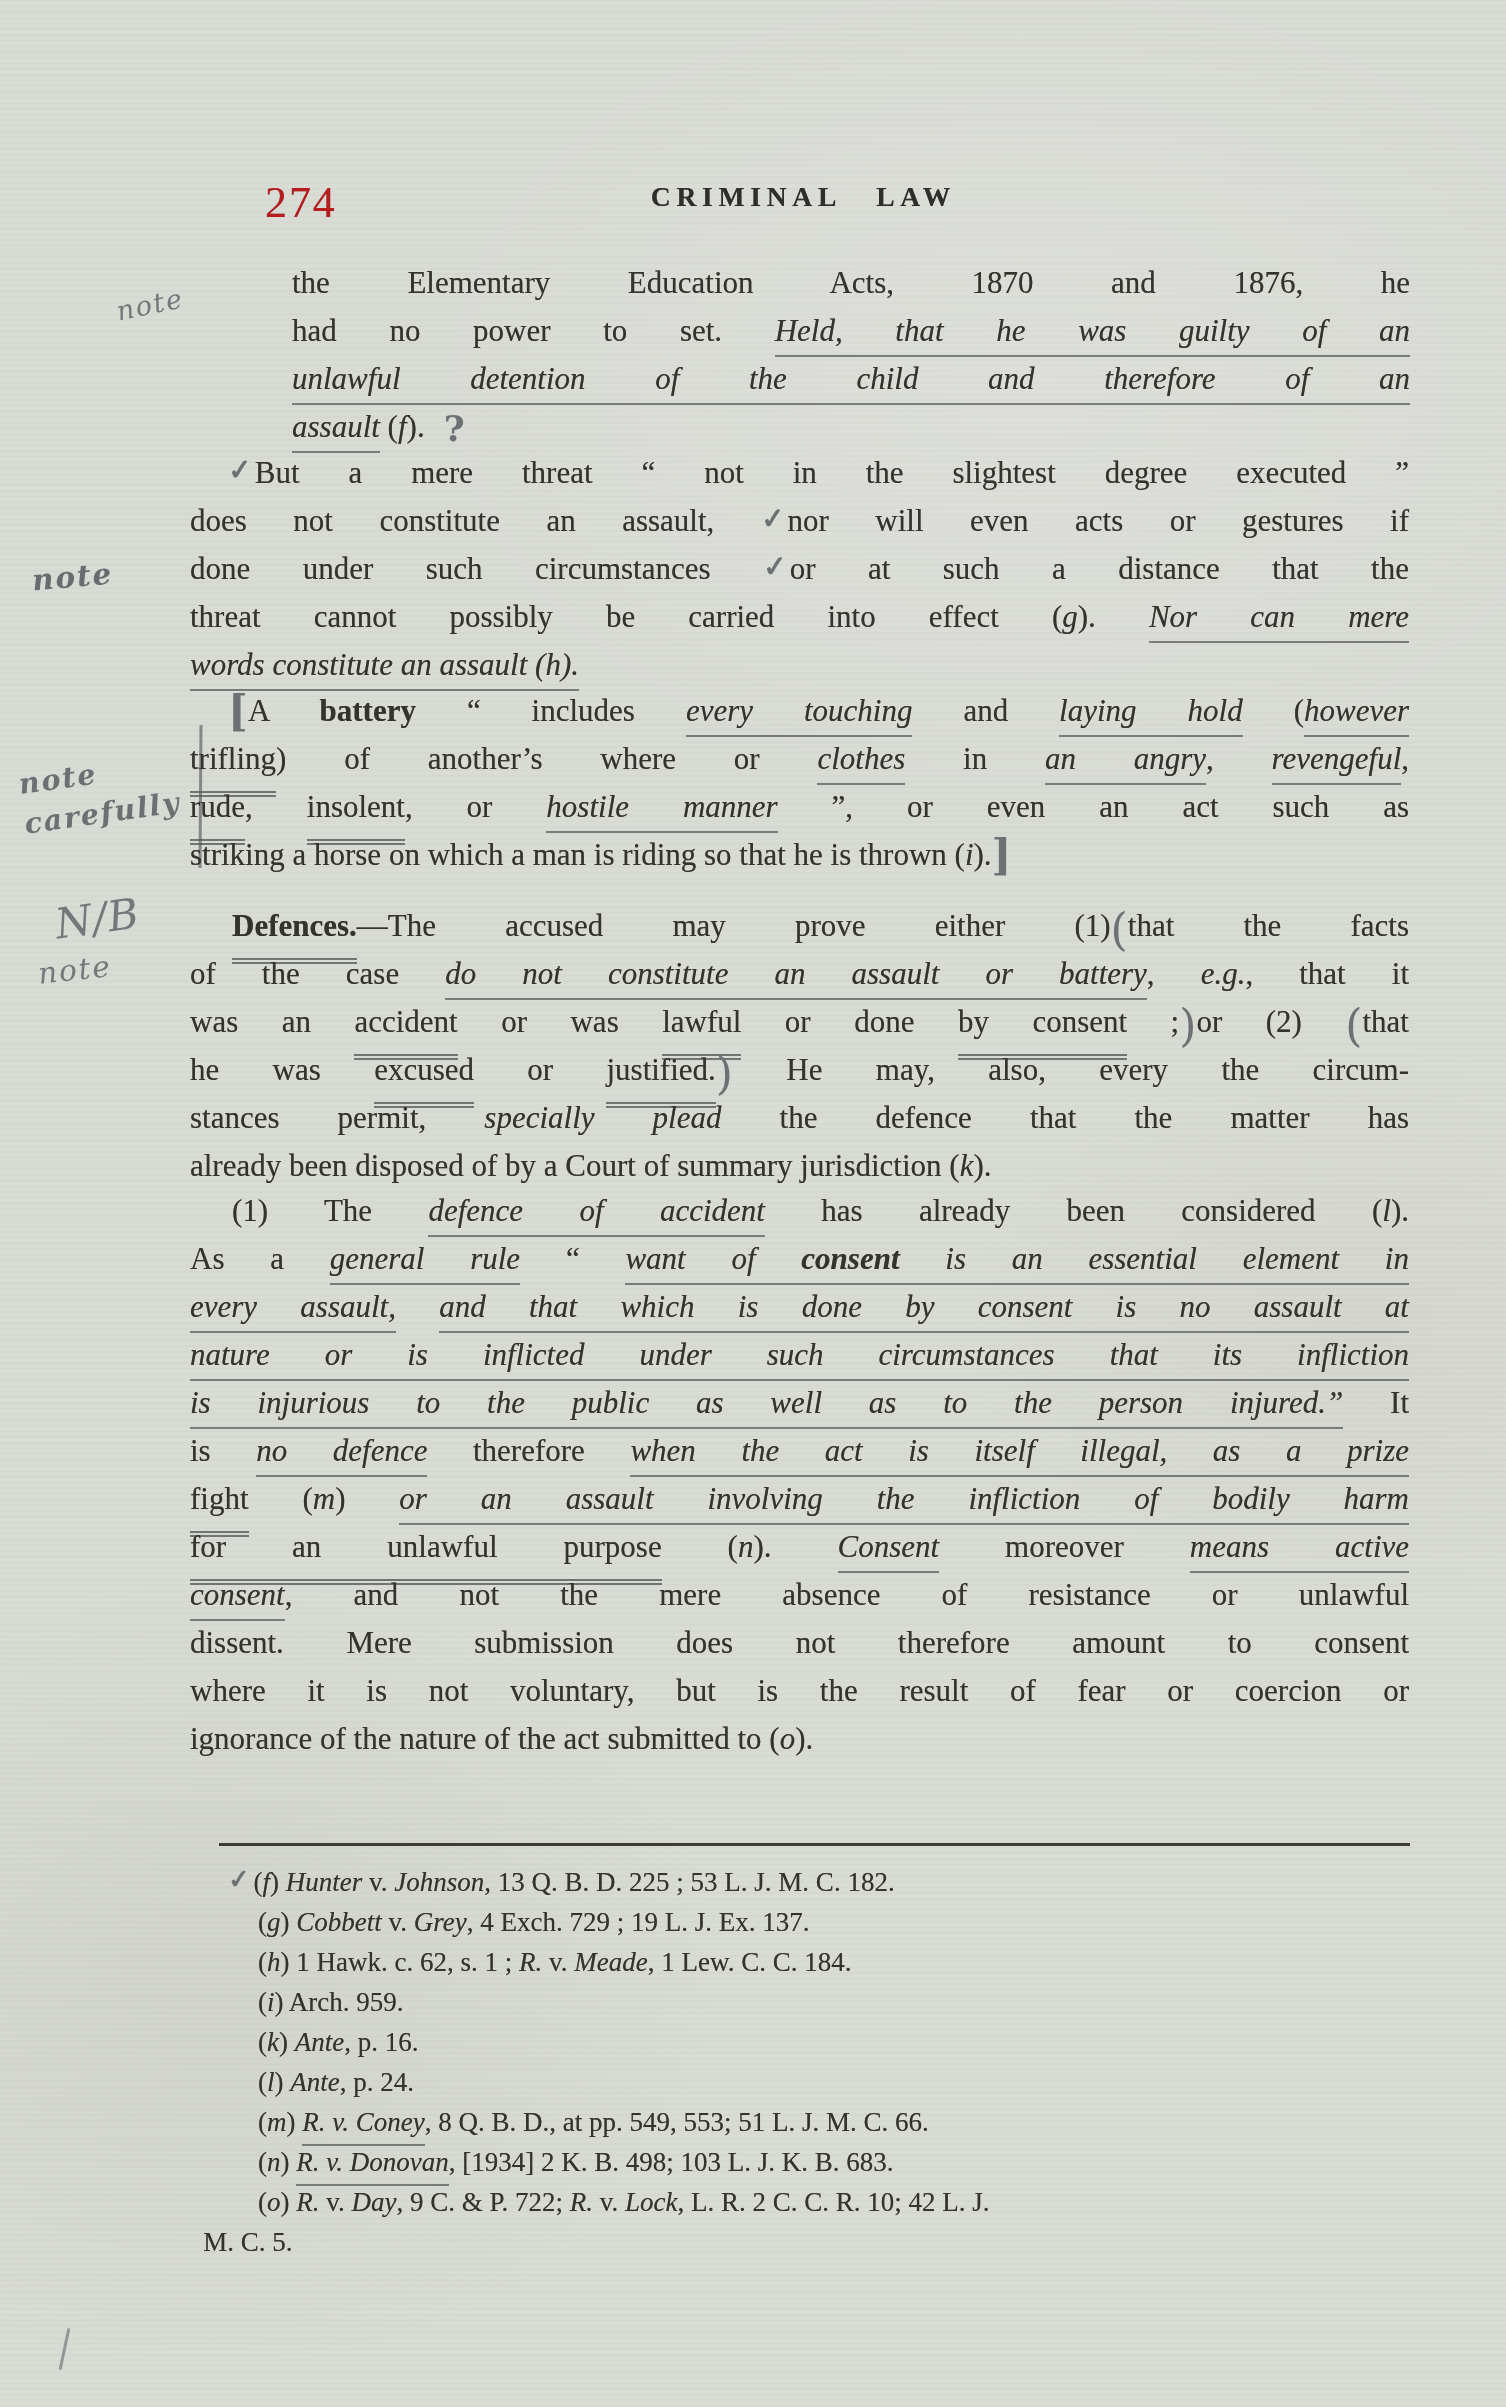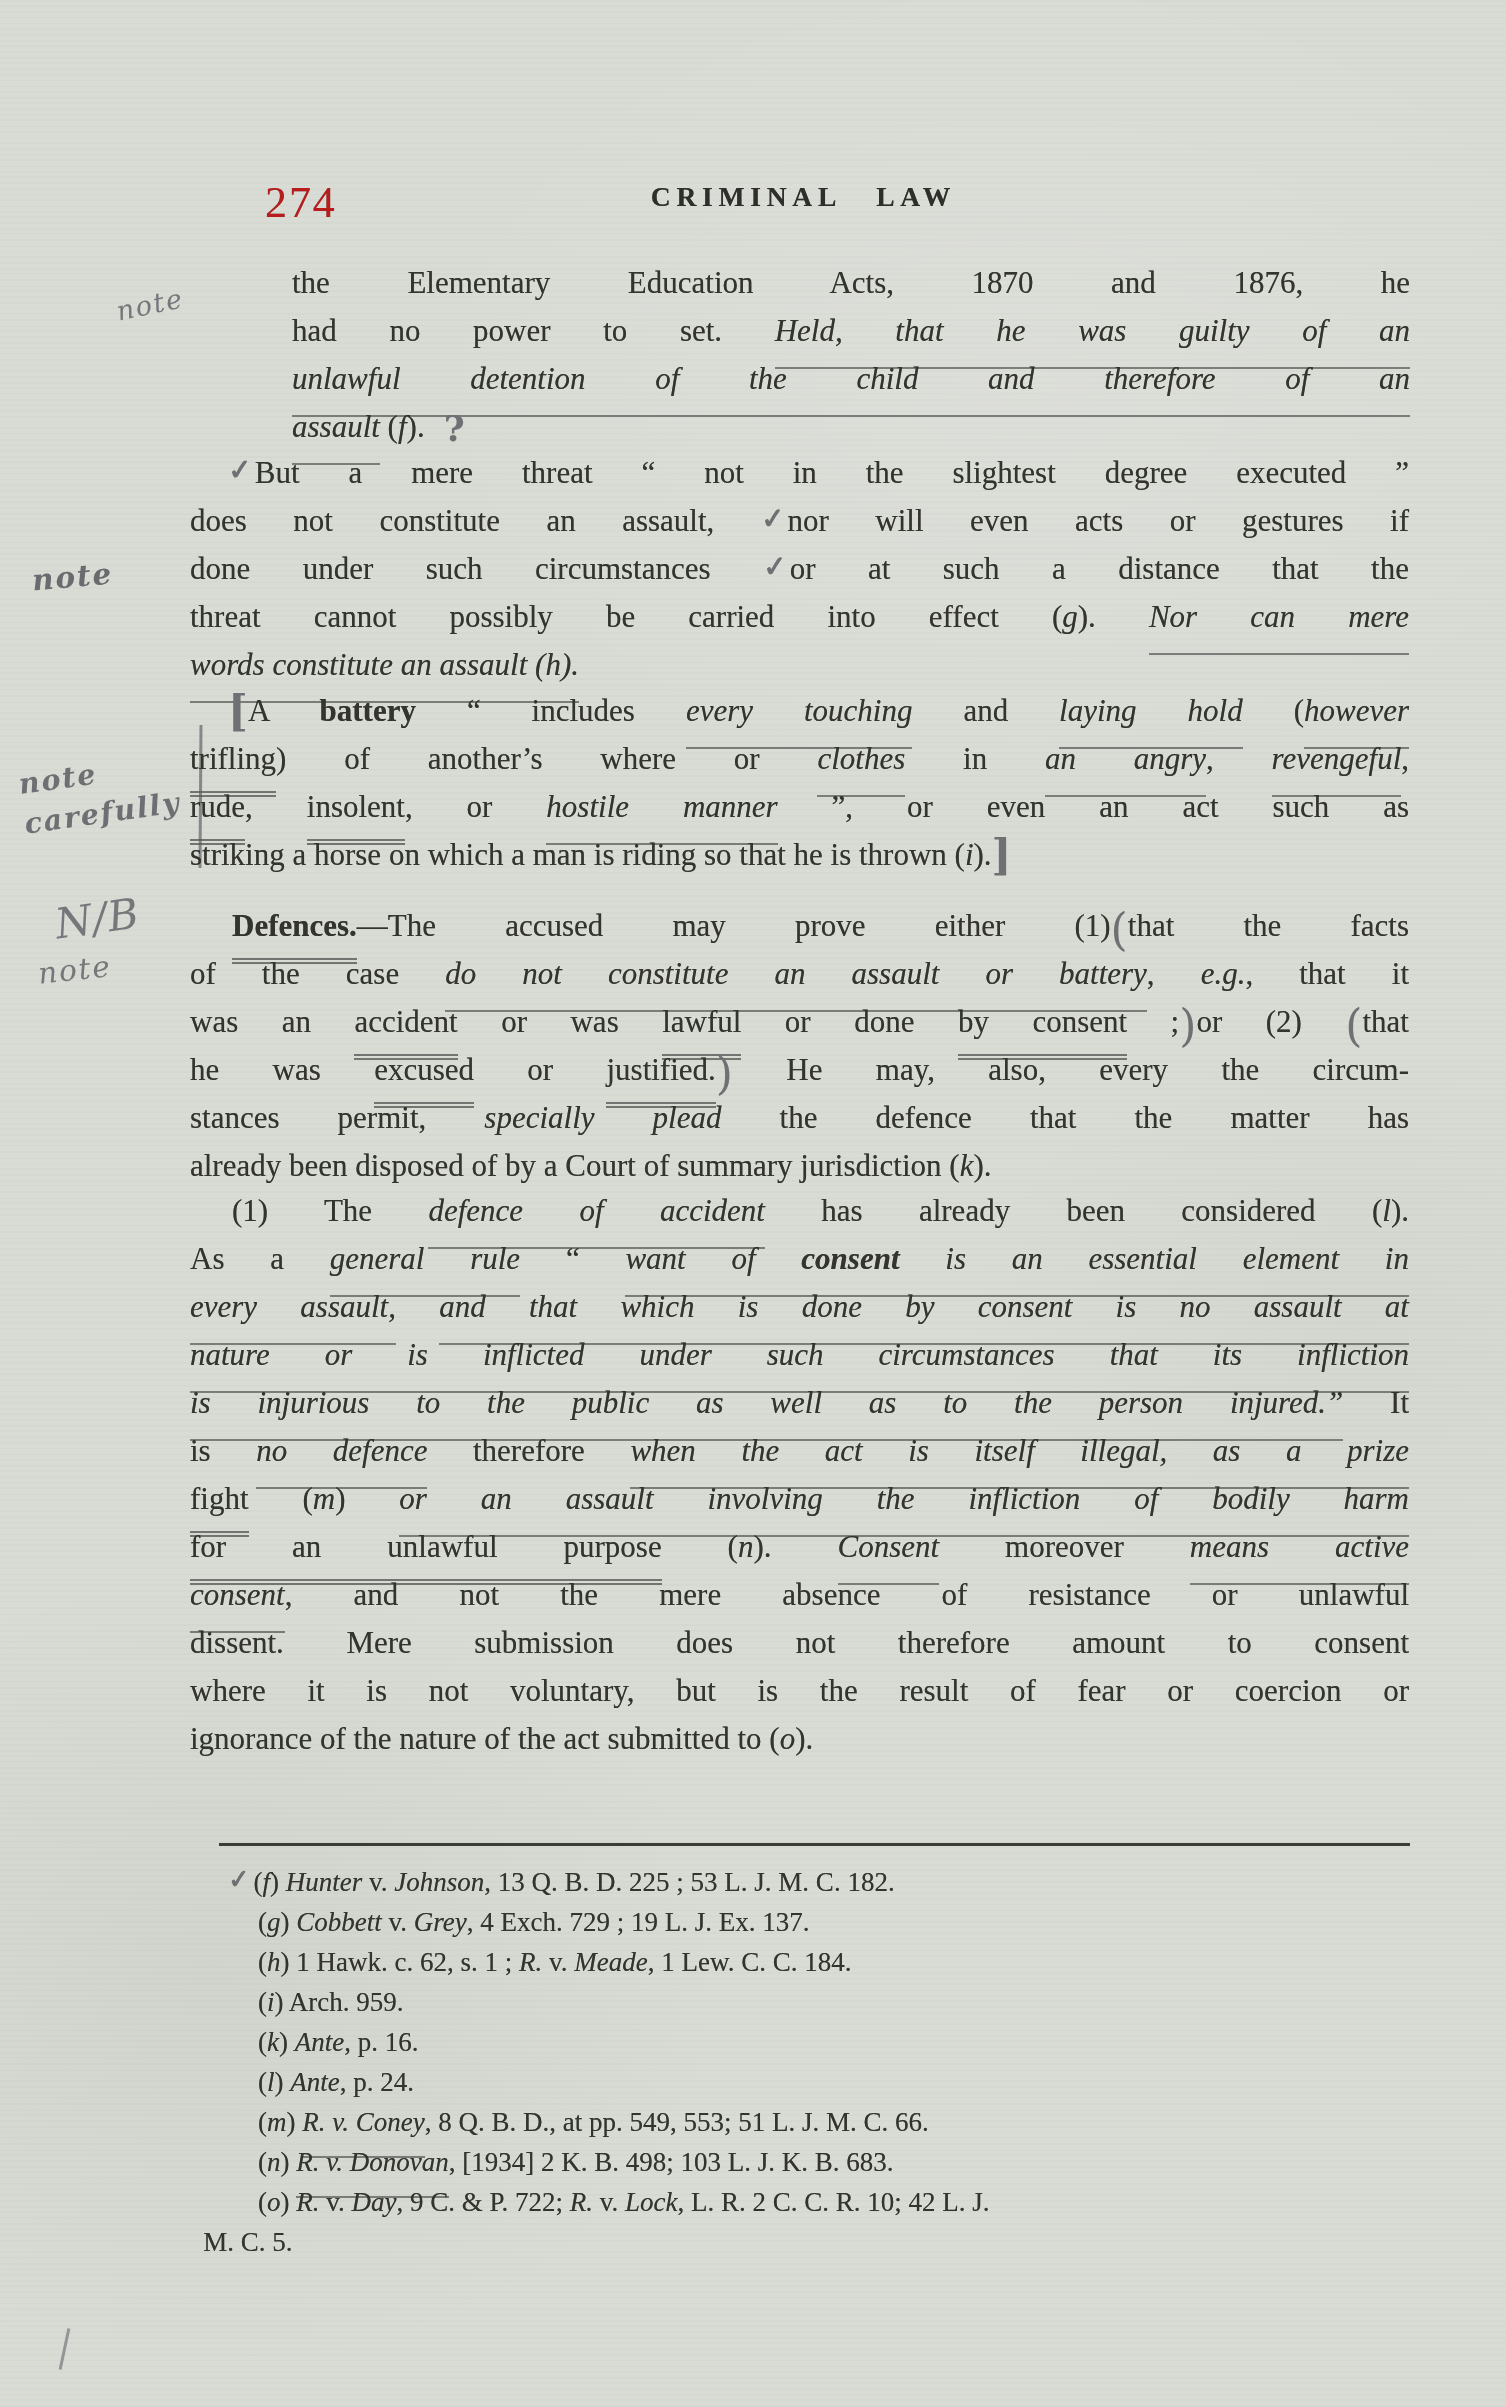--- a/index.html
+++ b/index.html
@@ -21,21 +21,21 @@
   .line{height:48px; line-height:48px; position:relative;}
   .line.j{text-align:justify; text-align-last:justify;}
   
   #p-threat .line:first-child{text-indent:19px;}
   #p-battery .line:first-child{text-indent:38px;}
   #p-defences .line:first-child{text-indent:42px;}
   #p-consent .line:first-child{text-indent:42px;}
   
   .i{font-style:italic;}
   .b{font-weight:bold;}
-  .u{border-bottom:2.9px solid rgba(84,89,86,.72); padding-bottom:19px;font-style:italic;}
+  .u{border-bottom:2.9px solid rgba(84,89,86,.72); padding-bottom:7px;font-style:italic;}
   .uu{border-bottom:6.7px double rgba(84,89,86,.78); padding-bottom:15px;}
   
   .hw{color:#6e7173; font-family:"DejaVu Serif",serif; text-shadow:none;}
   .ck{display:inline-block; font-size:28.5px; font-weight:bold; transform:translateY(-2.9px) rotate(-4deg); margin-right:2.9px;}
   .hq{font-size:36px; font-weight:bold; margin-left:11.4px; vertical-align:-3.8px;}
   .hbr{font-size:42px; font-weight:bold; vertical-align:-4.8px; line-height:1;}
   .hpa{font-size:44px; vertical-align:-8.6px; line-height:1;}
   
   .pagenum{position:absolute; left:231px; top:177px; font-size:44px; letter-spacing:1.9px; color:#b91c1c; text-shadow:0 0 0.6px rgba(40,40,34,.55);margin-left:34px;}
   .runhead{position:absolute; left:194px; top:181px; width:1219px; text-align:center;

